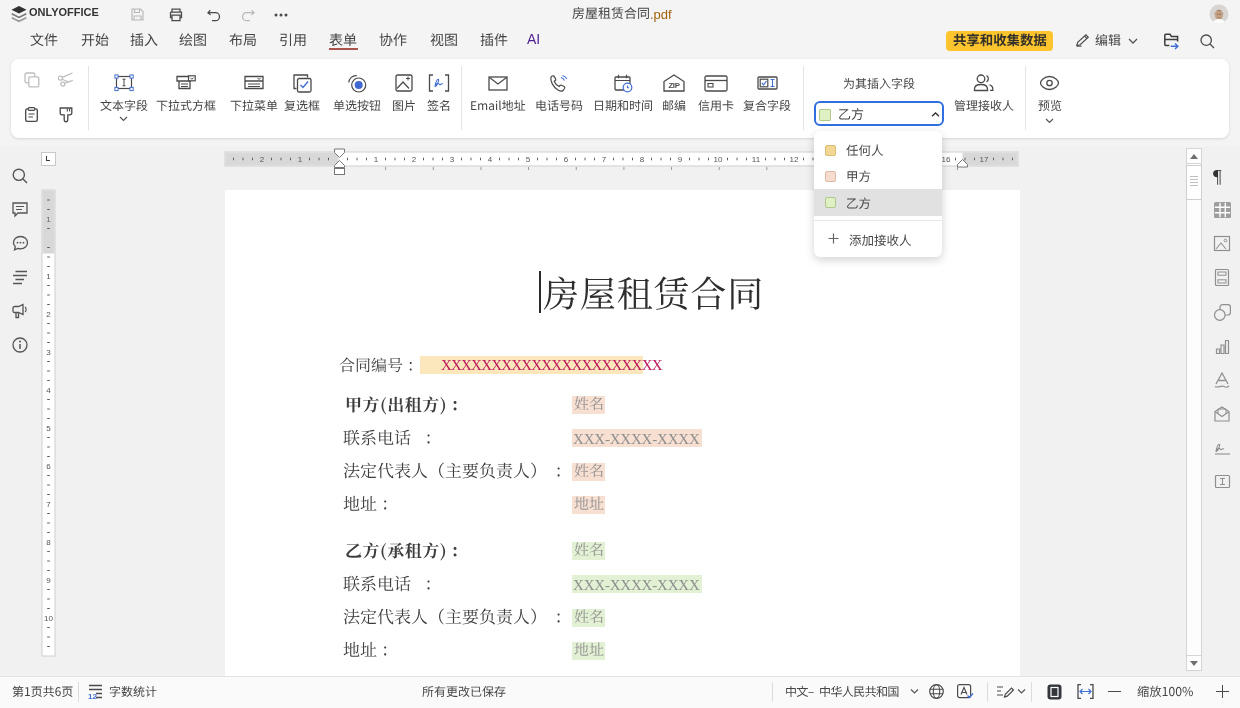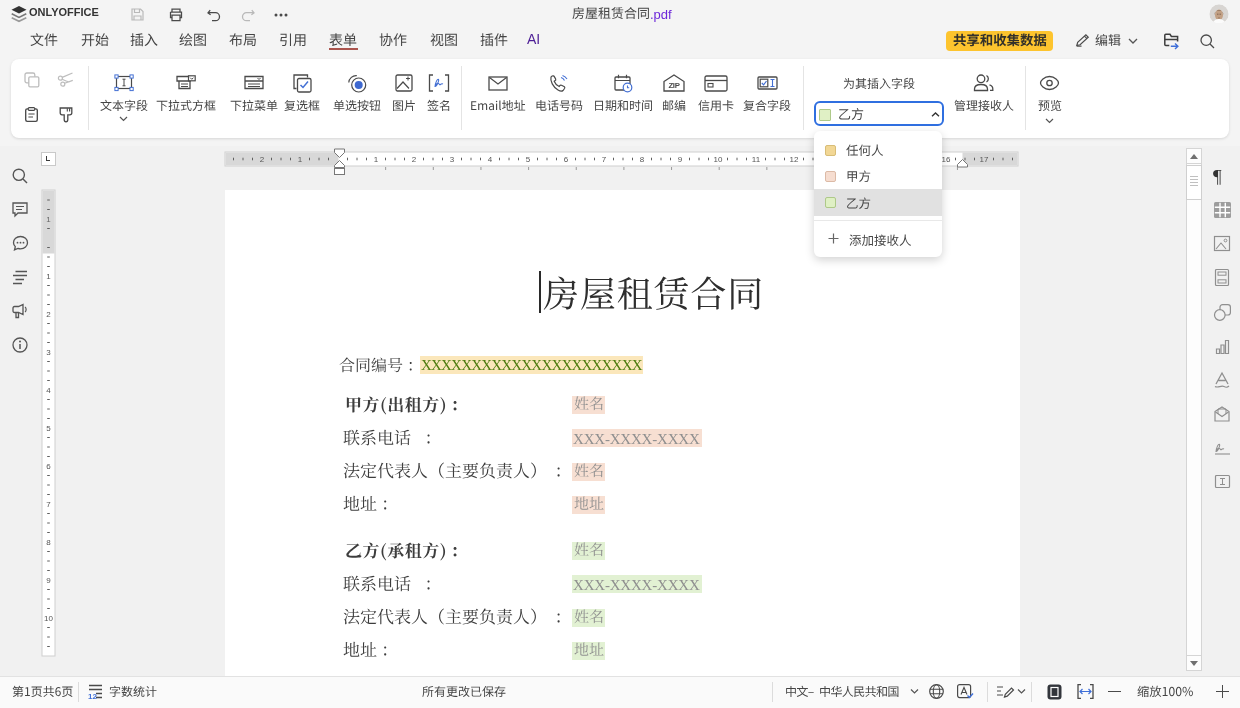--- a/index.html
+++ b/index.html
@@ -179,21 +179,21 @@
 <svg class="t" style="left:571.5px;top:18px">
     <g fill="#444444" transform="scale(0.013,-0.013)">
       <use href="#g0" x="0"></use>
       <use href="#g1" x="1000"></use>
       <use href="#g2" x="2000"></use>
       <use href="#g3" x="3000"></use>
       <use href="#g4" x="4000"></use>
       <use href="#g5" x="5000"></use>
     </g>
   </svg>
-<div class="abs" style="left:650px;top:7px;font:13px 'Liberation Sans',sans-serif;color:#6d28d9">.pdf</div>
+<div class="abs" style="left:650px;top:7px;font:13px 'Liberation Sans',sans-serif;color:#a16207">.pdf</div>
 <svg class="i" style="left:1209px;top:4px" width="20" height="20" viewBox="0 0 20 20">
     <defs>
       <clipPath id="avc">
         <circle cx="10" cy="10" r="9.7"></circle>
       </clipPath>
     </defs>
     <g clip-path="url(#avc)">
       <circle cx="10" cy="10" r="9.7" fill="#d8d5d2"></circle>
       <ellipse cx="10" cy="11" rx="4" ry="5.4" fill="#c2a084"></ellipse>
       <path d="M5.6 11 C5 4.6 15 4.6 14.4 11 C14.2 8 13 6.6 10 6.6 C7 6.6 5.8 8 5.6 11 Z" fill="#4e3526"></path>
@@ -630,21 +630,21 @@
 <svg class="t" style="left:339px;top:370.5px">
     <g fill="#3d3d3d" transform="scale(0.016,-0.016)">
       <use href="#g81" x="0"></use>
       <use href="#g82" x="1000"></use>
       <use href="#g83" x="2000"></use>
       <use href="#g84" x="3000"></use>
       <use href="#g85" x="4250"></use>
     </g>
   </svg>
 <div class="abs" style="left:419.5px;top:355.5px;width:223.5px;height:18px;background:#fbe7bb"></div>
-<div class="abs" style="left:421px;top:357px;font:15px 'Liberation Serif',serif;color:#4d7c0f;letter-spacing:-0.8px">XXXXXXXXXXXXXXXXXXXXXX</div>
+<div class="abs" style="left:441px;top:357px;font:15px 'Liberation Serif',serif;color:#be185d;letter-spacing:-0.8px">XXXXXXXXXXXXXXXXXXXXXX</div>
 <svg class="t" style="left:345px;top:410.8px">
     <g fill="#3d3d3d" transform="scale(0.017,-0.017)">
       <use href="#g86" x="0"></use>
       <use href="#g87" x="1029"></use>
       <use href="#g88" x="2059"></use>
       <use href="#g89" x="2488"></use>
       <use href="#g90" x="3518"></use>
       <use href="#g87" x="4547"></use>
       <use href="#g91" x="5576"></use>
       <use href="#g92" x="6206"></use>

